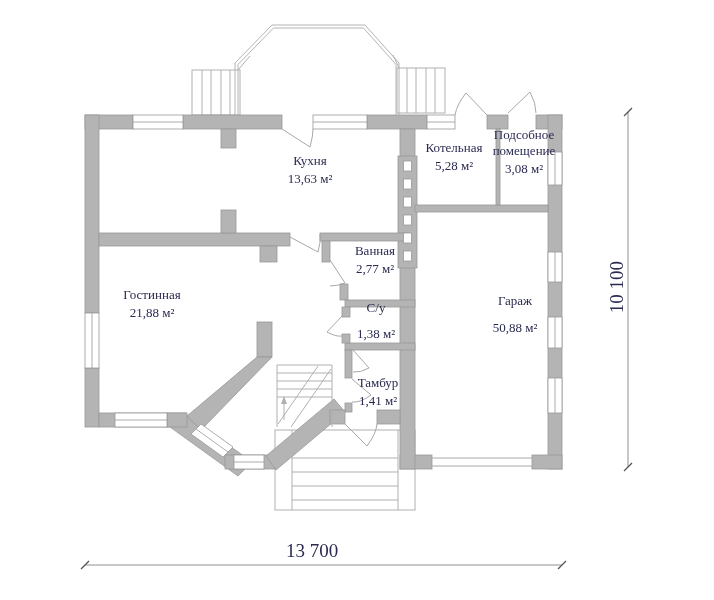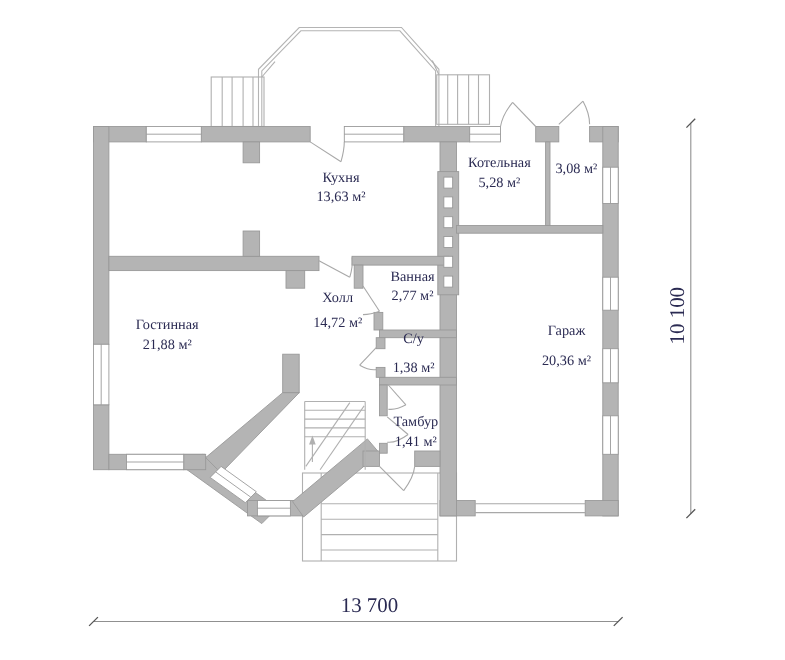--- a/index.html
+++ b/index.html
@@ -4,21 +4,21 @@
 <style>
   html,body{margin:0;padding:0;background:#ffffff;}
   .canvas{position:relative;width:714px;height:600px;background:#fff;overflow:hidden;}
   .canvas svg{position:absolute;left:0;top:0;}
   .room-label{position:absolute;transform:translate(-50%,-50%);display:flex;flex-direction:column;align-items:center;
     font-family:"Liberation Serif",serif;color:#2a2a52;font-size:13px;line-height:1.22;text-align:center;}
   .room-label .rname{white-space:nowrap;}
   .room-label.wrap .rname{white-space:normal;width:74px;}
   .room-label .rarea{margin-top:2px;white-space:nowrap;}
   .dim{position:absolute;font-family:"Liberation Serif",serif;color:#2a2a52;font-size:19px;}
-  .dim-w{left:286px;top:540px;width:76px;text-align:right;}
+  .dim-w{left:286px;top:540px;width:76px;text-align:left;}
   .dim-h{left:577px;top:276px;width:80px;text-align:center;transform:rotate(-90deg);}
 </style>
 </head>
 <body>
 
 <div class="canvas">
 
 <svg width="714" height="600" viewBox="0 0 714 600">
 
   <g fill="none" stroke="#b4b4b4" stroke-width="1">
@@ -203,41 +203,38 @@
 
   <div class="room-label" style="left:310px;top:170px;text-align:right;">
     <span class="rname">Кухня</span>
     <span class="rarea">13,63 м²</span>
   </div>
   <div class="room-label" style="left:454px;top:157px;">
     <span class="rname">Котельная</span>
     <span class="rarea">5,28 м²</span>
   </div>
   <div class="room-label wrap" style="left:524px;top:152px;">
+    <span class="rname">Подсобное помещение</span>
     <span class="rarea">3,08 м²</span>
   </div>
   <div class="room-label" style="left:375px;top:260px;">
     <span class="rname">Ванная</span>
     <span class="rarea">2,77 м²</span>
   </div>
-  <div class="room-label" style="left:307px;top:282px;">
-    <span class="rname">Холл</span>
-    <span class="rarea" style="margin-top:7px;">14,72 м²</span>
-  </div>
   <div class="room-label" style="left:152px;top:304px;">
     <span class="rname">Гостинная</span>
     <span class="rarea">21,88 м²</span>
   </div>
   <div class="room-label" style="left:376px;top:321px;">
     <span class="rname">С/у</span>
     <span class="rarea" style="margin-top:10px;">1,38 м²</span>
   </div>
   <div class="room-label" style="left:488px;top:314px;margin-left:27px;">
     <span class="rname">Гараж</span>
-    <span class="rarea" style="margin-top:11px;">20,36 м²</span>
+    <span class="rarea" style="margin-top:11px;">50,88 м²</span>
   </div>
   <div class="room-label" style="left:378px;top:392px;">
     <span class="rname">Тамбур</span>
     <span class="rarea">1,41 м²</span>
   </div>
 
   <div class="dim dim-w">13 700</div>
   <div class="dim dim-h">10 100</div>
 
 </div>

